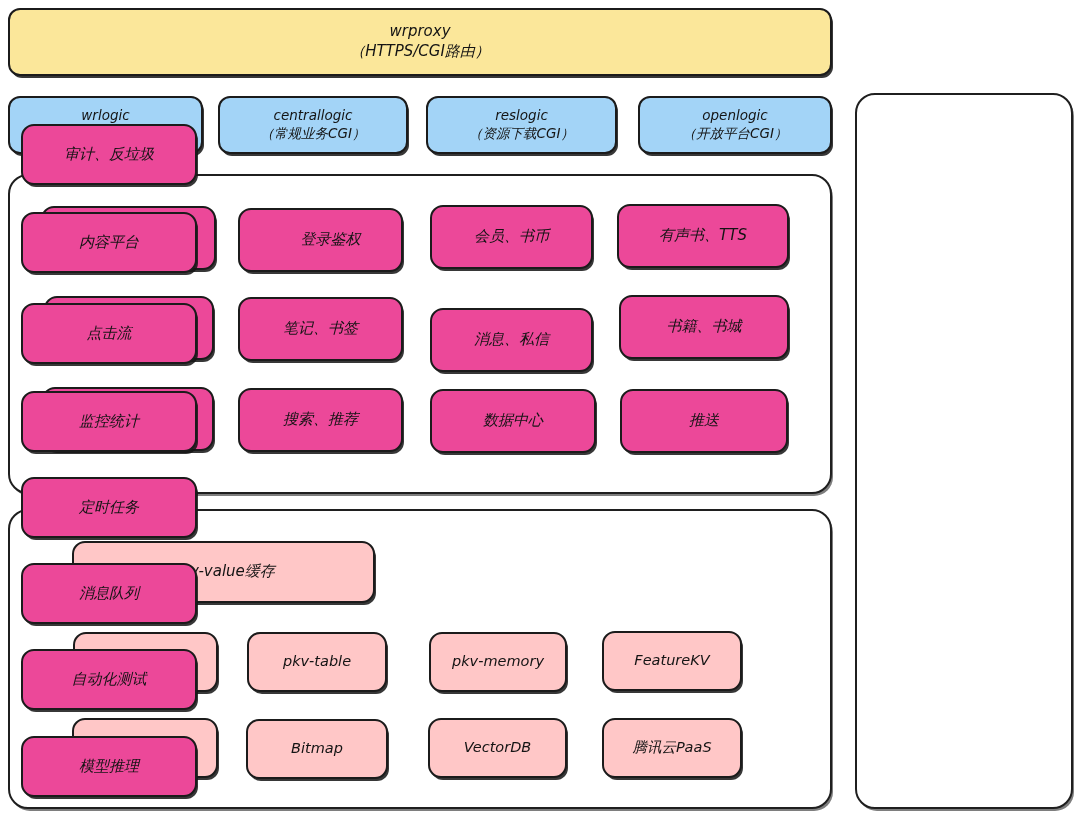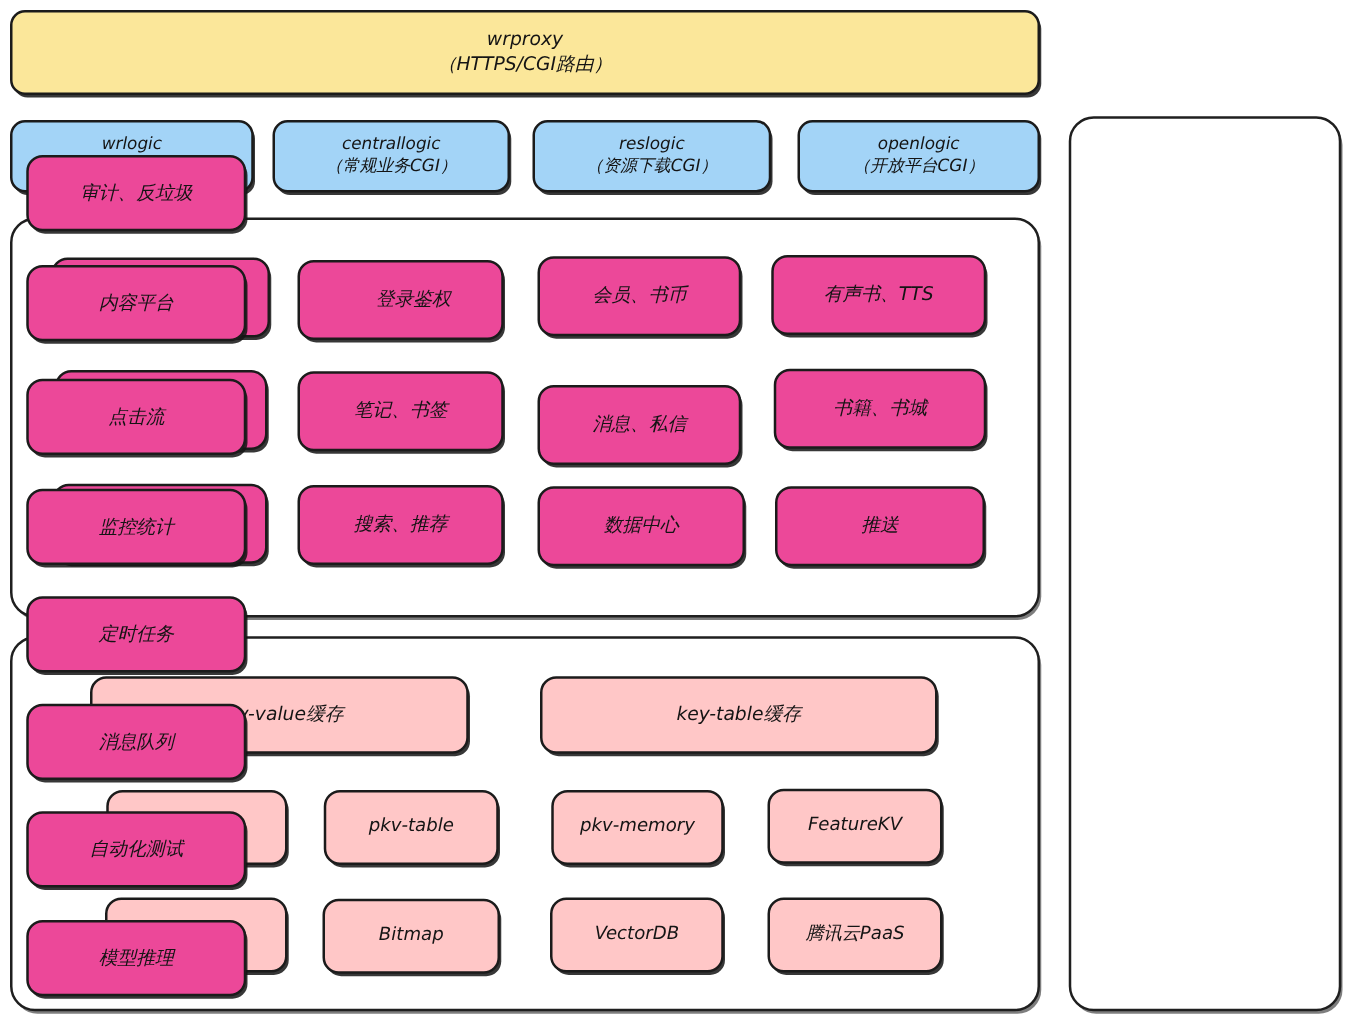--- a/index.html
+++ b/index.html
@@ -94,21 +94,20 @@
   }
   .cache-box {
     font-size: 15px;
     height: 62px;
     border-radius: 13px;
   }
   .store-box {
     font-size: 14.5px;
     height: 60px;
     border-radius: 13px;
-    margin-left: 12px;
   }
 
   
   #platform-container {
     left: 855px;
     top: 93px;
     width: 218px;
     height: 716px;
   }
   .plat-box {
@@ -185,23 +184,20 @@
   </div>
   <div class="box fill-green svc-box" style="left:620px;top:389px;width:168px;">
     <span>推送</span>
   </div>
 
   <div class="container-box" id="storage-container"></div>
 
   <div class="box fill-pink cache-box" style="left:72px;top:541px;width:303px;">
     <span>key-value缓存</span>
   </div>
-  <div class="box fill-pink cache-box" style="left:432px;top:541px;width:318px;">
-    <span>key-table缓存</span>
-  </div>
 
   <div class="box fill-pink store-box" style="left:73px;top:632px;width:145px;">
     <span>pkv-str</span>
   </div>
   <div class="box fill-pink store-box" style="left:247px;top:632px;width:140px;">
     <span>pkv-table</span>
   </div>
   <div class="box fill-pink store-box" style="left:429px;top:632px;width:138px;">
     <span>pkv-memory</span>
   </div>

